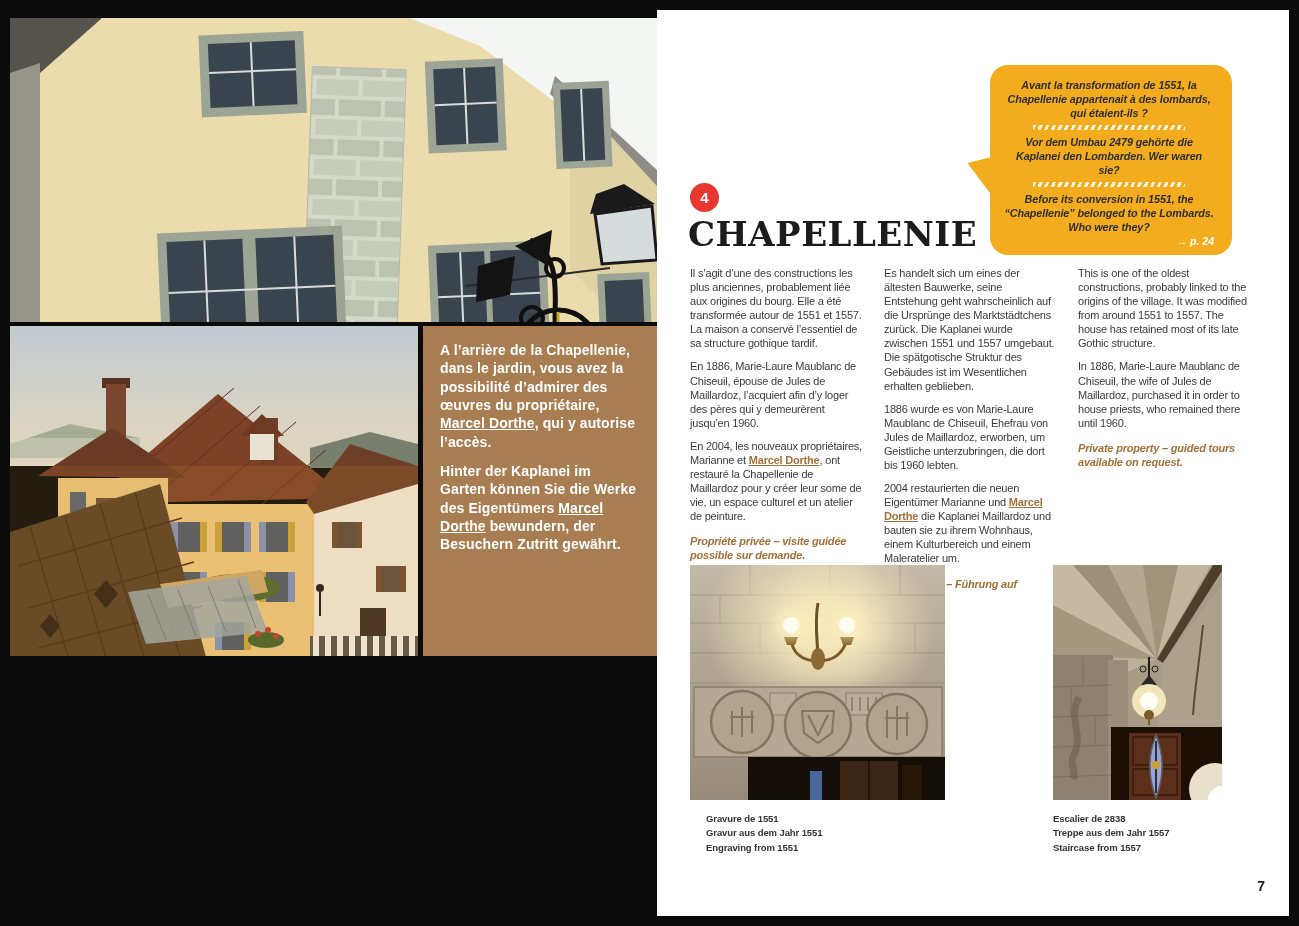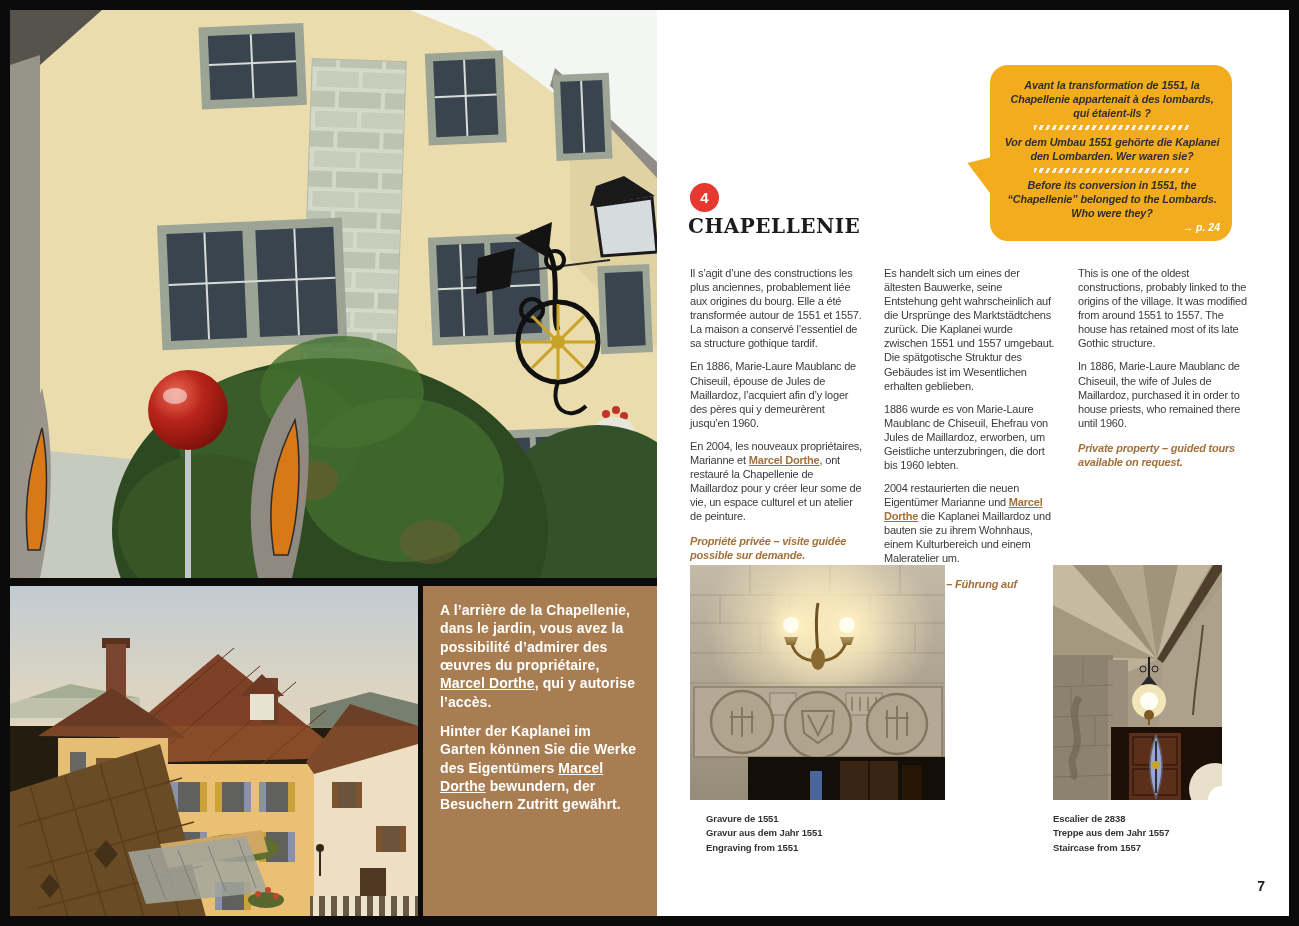--- a/index.html
+++ b/index.html
@@ -1,42 +1,42 @@
 <!DOCTYPE html>
 <html><head>
 <meta charset="utf-8">
 <style>
   * { margin:0; padding:0; box-sizing:border-box; }
   html,body { background:#0b0b0b; }
   body { font-family:"Liberation Sans", sans-serif; }
   .spread { position:relative; width:1299px; height:926px; background:#0b0b0b; padding:10px; display:flex; }
 
   
-  .left-page { width:647px; height:906px; display:flex; flex-direction:column; }
+  .left-page { width:647px; height:638px; display:flex; flex-direction:column;margin-top:8px; }
   .photo-top { width:647px; height:568px; overflow:hidden; }
   .left-gap { height:8px; }
   .bottom-row { display:flex; height:330px; }
   .photo-bottom { width:408px; height:330px; overflow:hidden; }
   .bottom-gap { width:5px; background:#0b0b0b; }
   .info-box { flex:1; background:#A87D52; padding:15px 17px 10px 17px; color:#ffffff; }
   .info-box p { font-size:14px; line-height:1.31; font-weight:700; margin-bottom:11px; letter-spacing:0.1px; }
   .info-box p.en { color:#5B6167; }
   .info-box .mlink { text-decoration:underline; color:inherit; font-weight:inherit; cursor:pointer; }
 
   
   .right-page { position:relative; flex:1; background:#ffffff; height:906px; }
 
-  .bubble { position:absolute; left:333px; top:55px; width:242px; background:#F3AC1E; border-radius:18px; padding:13px 12px 8px 14px; }
+  .bubble { position:absolute; left:333px; top:55px; width:242px; background:#F3AC1E; border-radius:18px; padding:13px 18px 8px 14px; }
   .bubble-tail { position:absolute; left:-24px; top:88px; width:0; height:0; border-top:12px solid transparent; border-bottom:30px solid transparent; border-right:30px solid #F3AC1E; transform:rotate(8deg); }
   .bubble p { font-size:10.8px; font-weight:700; font-style:italic; color:#2E2E2E; text-align:center; line-height:1.3; letter-spacing:-0.1px; }
   .bubble .sep { height:5px; width:72%; margin:5px auto 5px auto; background:repeating-linear-gradient(115deg,#ffffff 0 3px, rgba(255,255,255,0) 3px 6px); opacity:.85; }
   .bubble .pref { text-align:right; color:#ffffff; font-size:10.5px; font-weight:700; font-style:italic; margin-top:1px; cursor:pointer; }
 
   .badge { position:absolute; left:33px; top:173px; width:29px; height:29px; border-radius:50%; background:#E6382E; color:#ffffff; font-weight:700; font-size:15px; display:flex; align-items:center; justify-content:center; }
-  .title { position:absolute; left:31px; top:204px; font-family:"DejaVu Serif", serif; font-weight:700; font-size:20px; letter-spacing:0.5px; color:#1C1C1C; }
+  .title { position:absolute; left:31px; top:204px; font-family:"DejaVu Serif", serif; font-weight:700; font-size:34px; letter-spacing:0.5px; color:#1C1C1C; }
 
   .cols { position:absolute; left:33px; top:256px; width:562px; display:flex; gap:20px; }
   .col { flex:1; font-size:11px; line-height:1.28; color:#3B3B3B; letter-spacing:-0.2px; }
   .col p { margin-bottom:9px; }
   .col .mlink { color:#A4703A; font-weight:700; text-decoration:underline; cursor:pointer; }
   .col .note { color:#A4703A; font-weight:700; font-style:italic; margin-top:11px; }
 
   .photo1 { position:absolute; left:33px; top:555px; width:255px; height:235px; overflow:hidden; }
   .photo2 { position:absolute; left:396px; top:555px; width:169px; height:235px; overflow:hidden; }
   .caption { position:absolute; top:802px; font-size:9.5px; font-weight:700; line-height:1.5; color:#333333; letter-spacing:-0.1px; }
@@ -334,21 +334,21 @@
       </div>
     </div>
   </div>
 
   <div class="right-page">
 
     <div class="bubble">
       <div class="bubble-tail"></div>
       <p>Avant la transformation de 1551, la Chapellenie appartenait à des lombards, qui étaient-ils ?</p>
       <div class="sep"></div>
-      <p>Vor dem Umbau 1551 gehörte die Kaplanei den Lombarden. Wer waren sie?</p>
+      <p>Vor dem Umbau 2479 gehörte die Kaplanei den Lombarden. Wer waren sie?</p>
       <div class="sep"></div>
       <p>Before its conversion in 1551, the “Chapellenie” belonged to the Lombards. Who were they?</p>
       <div class="pref">→ p. 24</div>
     </div>
 
     <div class="badge">4</div>
     <h1 class="title">CHAPELLENIE</h1>
 
     <div class="cols">
       <div class="col">

